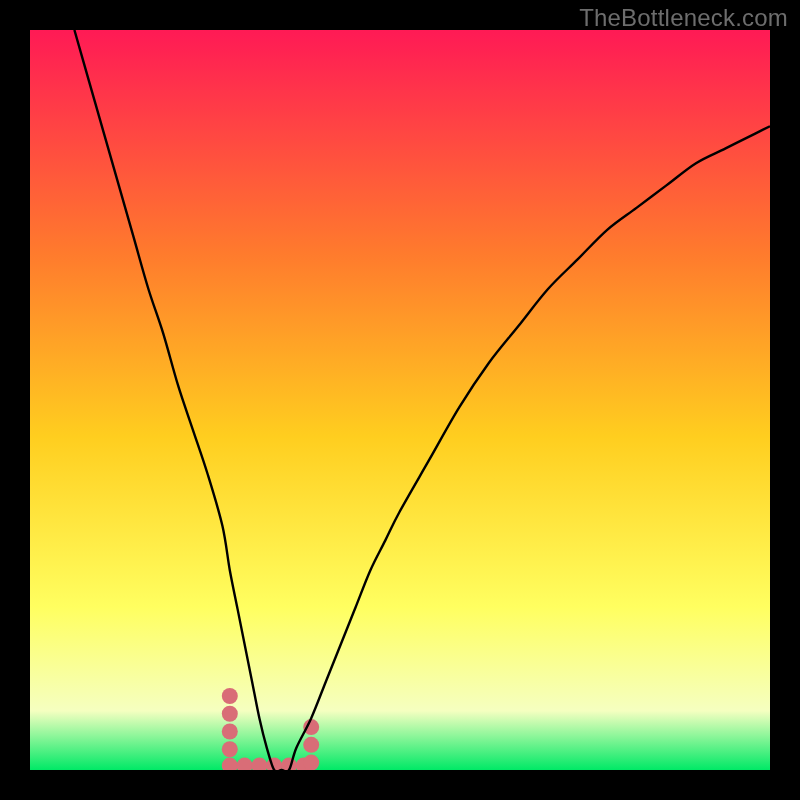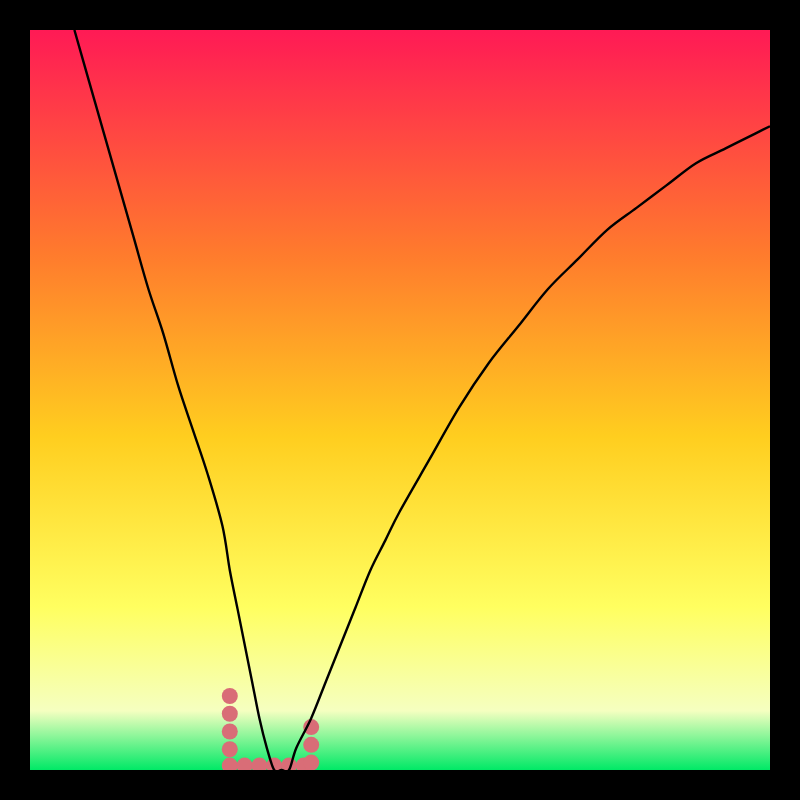--- a/index.html
+++ b/index.html
@@ -48,20 +48,21 @@
     font-size: 24px;
     font-weight: 500;
     letter-spacing: 0.2px;
   }
 </style>
 </head>
 <body>
 
 <div class="frame">
 
+  <div class="watermark">TheBottleneck.com</div>
 
   <div class="plot">
     <svg class="gradient" viewBox="0 0 740 740" preserveAspectRatio="none">
       <defs>
         <linearGradient id="bg" x1="0" y1="0" x2="0" y2="1">
           <stop id="g0" offset="0%" stop-color="#ff1a55"></stop>
           <stop id="g1" offset="30%" stop-color="#ff7a2d"></stop>
           <stop id="g2" offset="55%" stop-color="#ffce1f"></stop>
           <stop id="g3" offset="78%" stop-color="#ffff60"></stop>
           <stop id="g4" offset="92%" stop-color="#f5ffc0"></stop>

